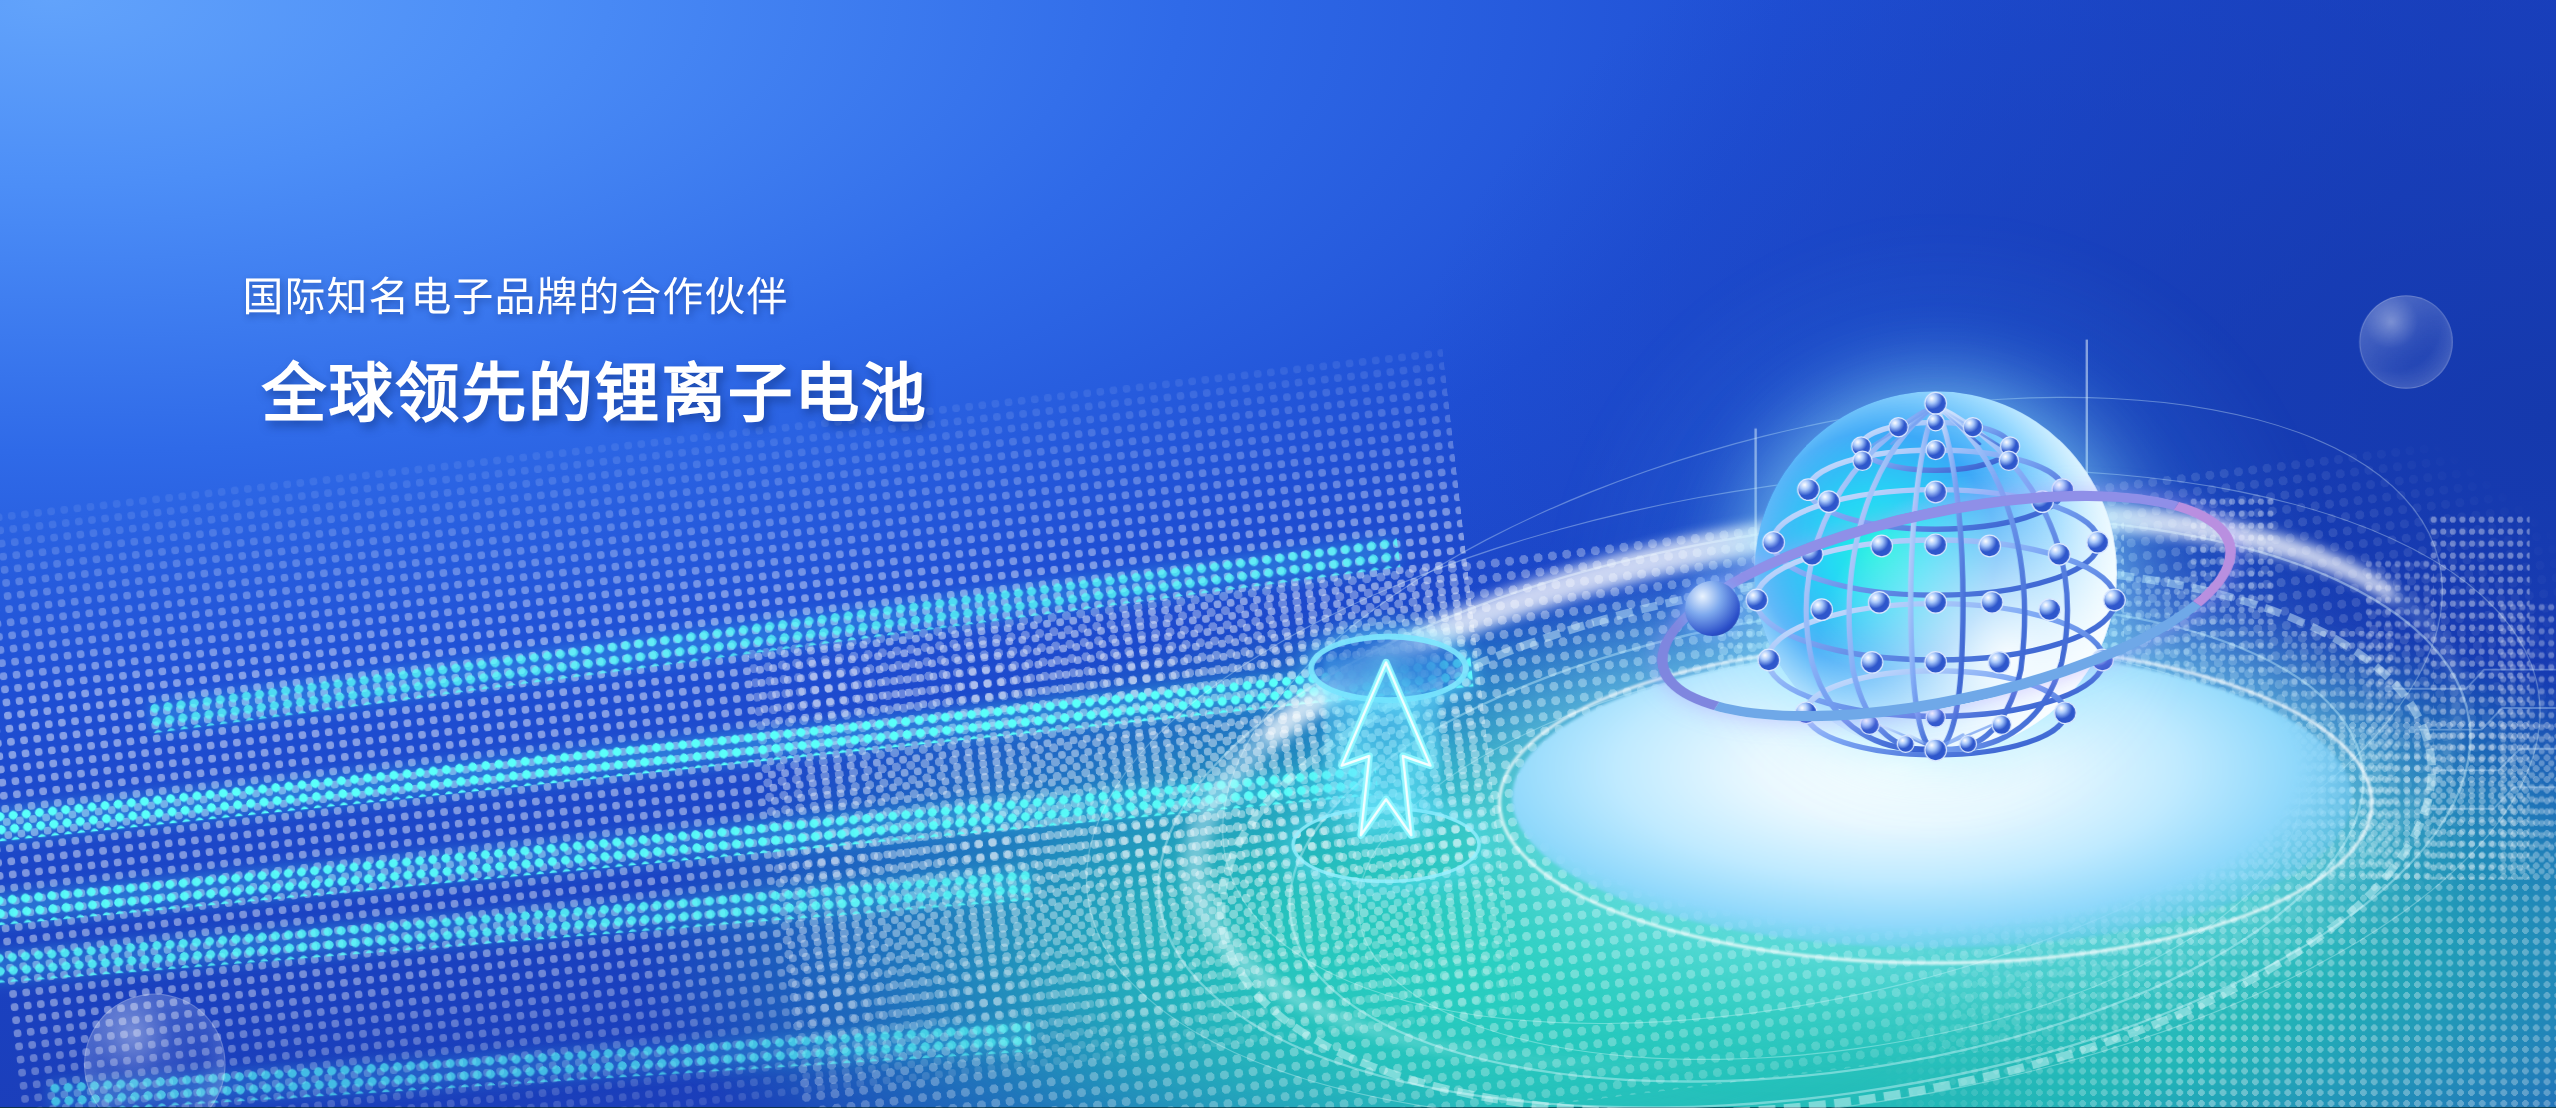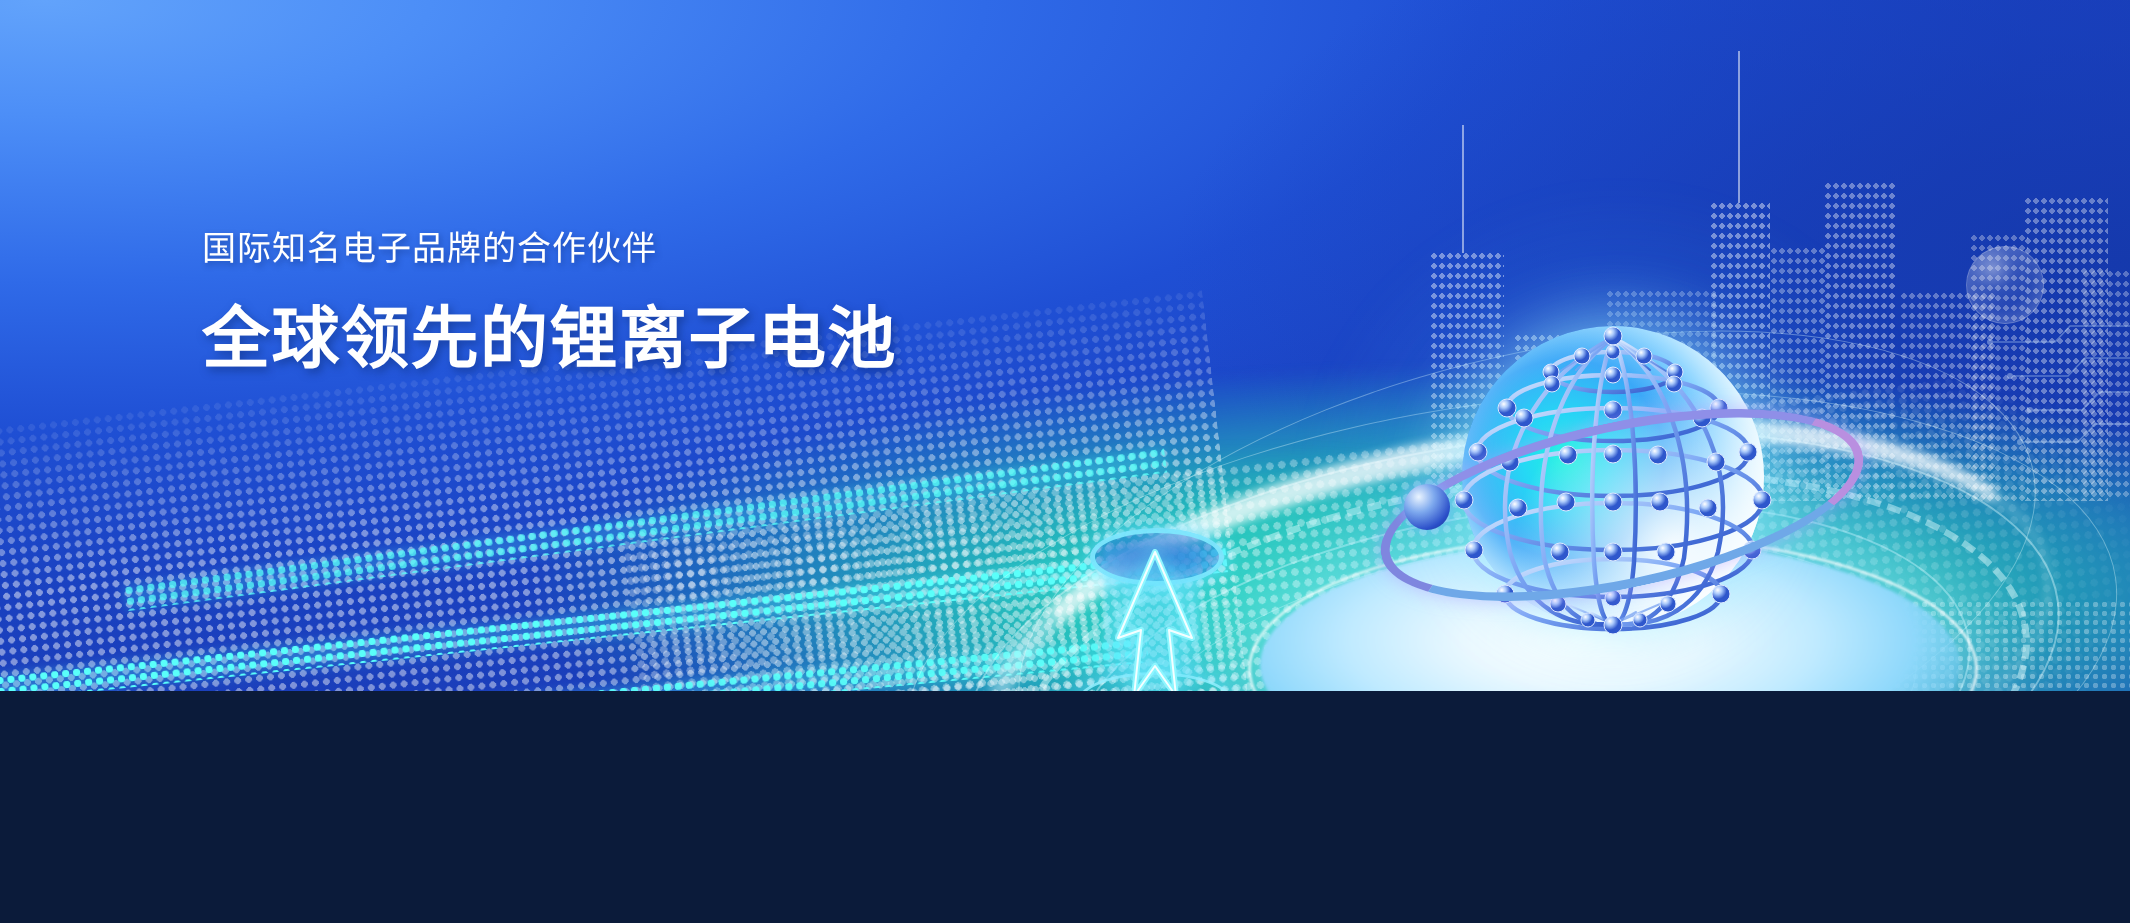--- a/index.html
+++ b/index.html
@@ -4,21 +4,21 @@
 <title>Banner</title>
 <style>
   html, body {
     margin: 0;
     padding: 0;
     background: #0b1b3a;
   }
   #stage {
     position: relative;
     width: 2130px;
-    height: 691px;
+    height: 923px;
     overflow: hidden;
     font-family: "Liberation Sans", "DejaVu Sans", sans-serif;
     background: #14532d;
   }
 
   
   .bg-base {
     position: absolute;
     inset: 0;
     background:
@@ -270,25 +270,25 @@
   }
   .eyebrow {
     font-size: 34px;
     line-height: 1.22;
     font-weight: 500;
     letter-spacing: 1px;
     text-shadow: 2px 3px 6px rgba(10,40,110,.45);
     margin: 0 0 26px 0;
   }
   .headline {
-    font-size: 68px;
+    font-size: 54px;
     line-height: 1.28;
     font-weight: 700;
     letter-spacing: 1.5px;
-    margin: 0;
+    margin: 16px;
     text-shadow: 3px 4px 8px rgba(10,40,110,.5);
   }
   .headline .hl-line { display: block; white-space: nowrap; }
 </style>
 </head>
 <body>
 
 <div id="stage">
 
   <div class="bg-base"></div>

